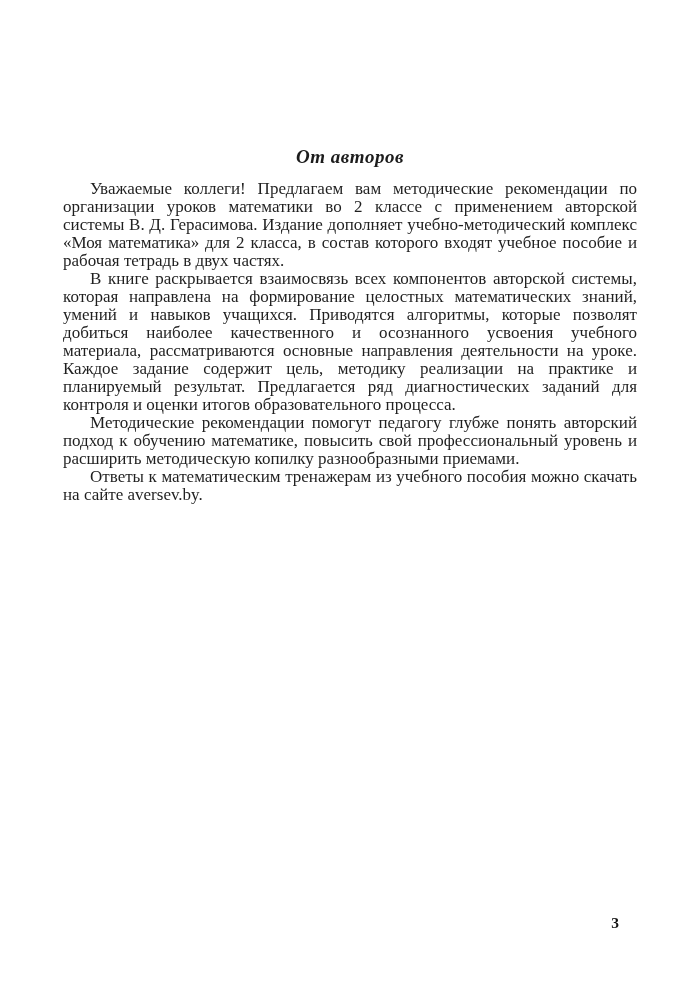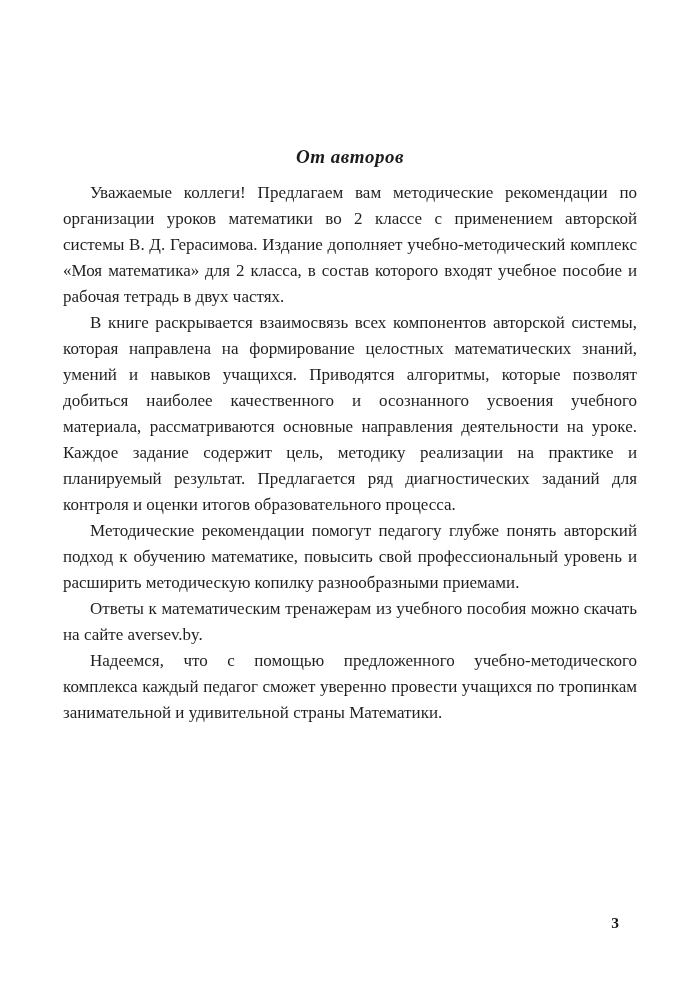--- a/index.html
+++ b/index.html
@@ -27,21 +27,21 @@
     font-size: 19px;
     font-weight: bold;
     font-style: italic;
     text-align: center;
     color: #1c1c1c;
     letter-spacing: 0.5px;
   }
   .paragraphs p {
     margin: 0;
     font-size: 17px;
-    line-height: 26px;
+    line-height: 18px;
     color: #1f1f1f;
     text-align: justify;
     text-indent: 27px;
   }
   .pagenum {
     position: absolute;
     left: 605px;
     top: 914px;
     width: 20px;
     font-family: "Liberation Serif", serif;
@@ -55,17 +55,16 @@
 <body>
 
 <div class="page">
   <div class="content">
     <h1 class="heading">От авторов</h1>
     <div class="paragraphs" id="paragraphs">
         <p>Уважаемые коллеги! Предлагаем вам методические рекомендации по организации уроков математики во 2 классе с применением авторской системы В. Д. Герасимова. Издание дополняет учебно-методический комплекс «Моя математика» для 2 класса, в состав которого входят учебное пособие и рабочая тетрадь в двух частях.</p>
         <p>В книге раскрывается взаимосвязь всех компонентов авторской системы, которая направлена на формирование целостных математических знаний, умений и навыков учащихся. Приводятся алгоритмы, которые позволят добиться наиболее качественного и осознанного усвоения учебного материала, рассматриваются основные направления деятельности на уроке. Каждое задание содержит цель, методику реализации на практике и планируемый результат. Предлагается ряд диагностических заданий для контроля и оценки итогов образовательного процесса.</p>
         <p>Методические рекомендации помогут педагогу глубже понять авторский подход к обучению математике, повысить свой профессиональный уровень и расширить методическую копилку разнообразными приемами.</p>
         <p>Ответы к математическим тренажерам из учебного пособия можно скачать на сайте aversev.by.</p>
-        <p>Надеемся, что с помощью предложенного учебно-методического комплекса каждый педагог сможет уверенно провести учащихся по тропинкам занимательной и удивительной страны Математики.</p>
       </div>
   </div>
   <div class="pagenum">3</div>
 </div>
 
 </body></html>

